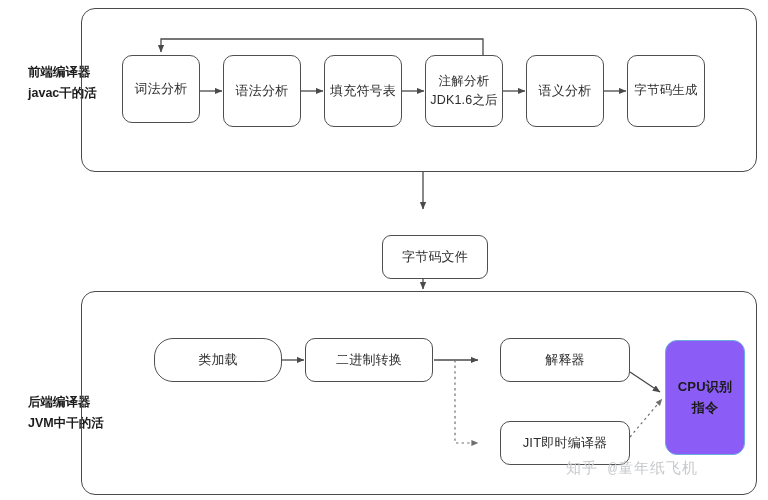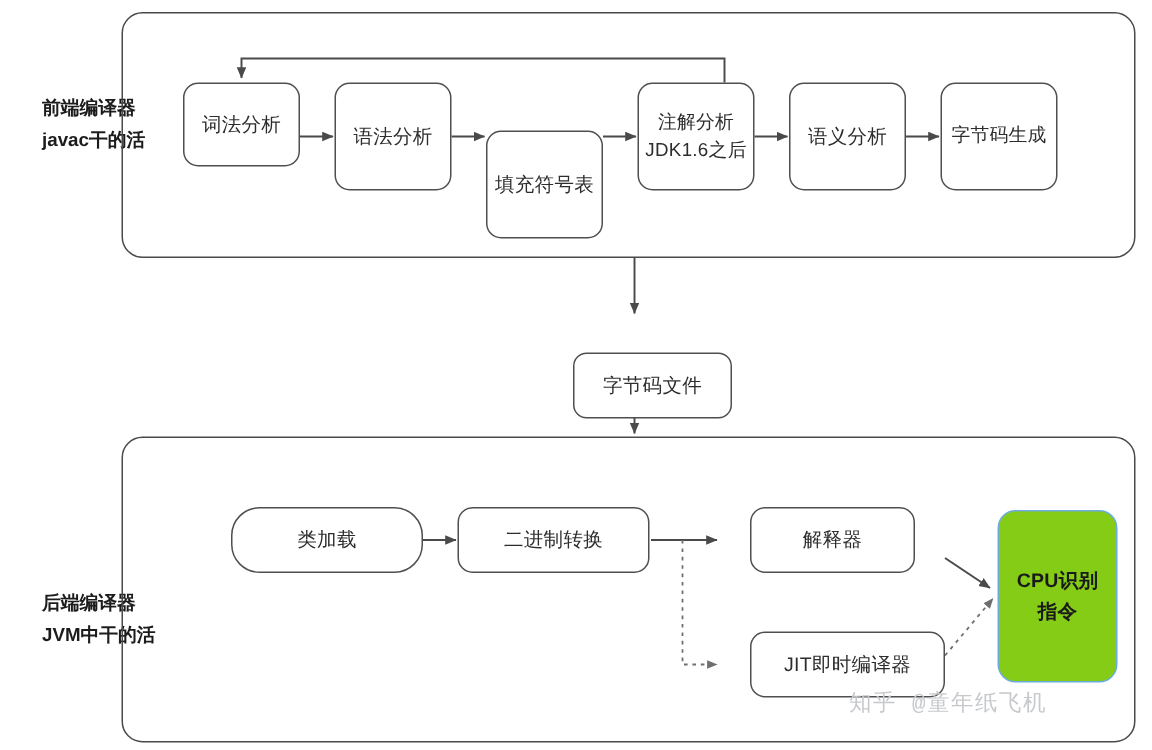--- a/index.html
+++ b/index.html
@@ -32,21 +32,21 @@
     justify-content:center;
     color:#2d2d2d;
     font-size:13px;
     line-height:1.55;
     text-align:center;
     letter-spacing:0.2px;
   }
   .node.small{font-size:12.5px;}
   .node .l2{display:block;}
   .node.accent{
-    background:#84cc16;
+    background:#8b5cf6;
     border:1.3px solid #6BACDE;
     color:#1a1a1a;
     font-weight:bold;
     border-radius:12px;
   }
   .side-label{
     position:absolute;
     color:#1c1c1c;
     font-size:12.5px;
     font-weight:bold;
@@ -108,27 +108,27 @@
     </g>
   </svg>
 
   <div class="side-label" style="left:8px;top:62px;">
     <div>前端编译器</div>
     <div>javac干的活</div>
   </div>
 
   <div class="group-box" style="left:81px;top:8px;width:676px;height:164px;"></div>
 
-  <div class="node" style="left:122px;top:55px;width:78px;height:56px;">
+  <div class="node" style="left:122px;top:55px;width:78px;height:68px;">
     <span>词法分析</span>
   </div>
   <div class="node" style="left:223px;top:55px;width:78px;height:72px;">
     <span>语法分析</span>
   </div>
-  <div class="node" style="left:324px;top:55px;width:78px;height:72px;margin-top:32px;">
+  <div class="node" style="left:324px;top:55px;width:78px;height:72px;">
     <span>填充符号表</span>
   </div>
   <div class="node small" style="left:425px;top:55px;width:78px;height:72px;">
     <span>注解分析</span>
     <span class="l2">JDK1.6之后</span>
   </div>
   <div class="node" style="left:526px;top:55px;width:78px;height:72px;">
     <span>语义分析</span>
   </div>
   <div class="node small" style="left:627px;top:55px;width:78px;height:72px;">
@@ -145,21 +145,21 @@
   </div>
 
   <div class="group-box" style="left:81px;top:291px;width:676px;height:204px;"></div>
 
   <div class="node" style="left:154px;top:338px;width:128px;height:44px;border-radius:19px;">
     <span>类加载</span>
   </div>
   <div class="node" style="left:305px;top:338px;width:128px;height:44px;">
     <span>二进制转换</span>
   </div>
-  <div class="node" style="left:500px;top:338px;width:110px;height:44px;justify-content:center;">
+  <div class="node" style="left:500px;top:338px;width:130px;height:44px;justify-content:center;">
     <span>解释器</span>
   </div>
   <div class="node" style="left:500px;top:421px;width:130px;height:44px;">
     <span>JIT即时编译器</span>
   </div>
 
   <div class="node accent" style="left:665px;top:340px;width:80px;height:115px;">
     <span>CPU识别</span>
     <span class="l2">指令</span>
   </div>

